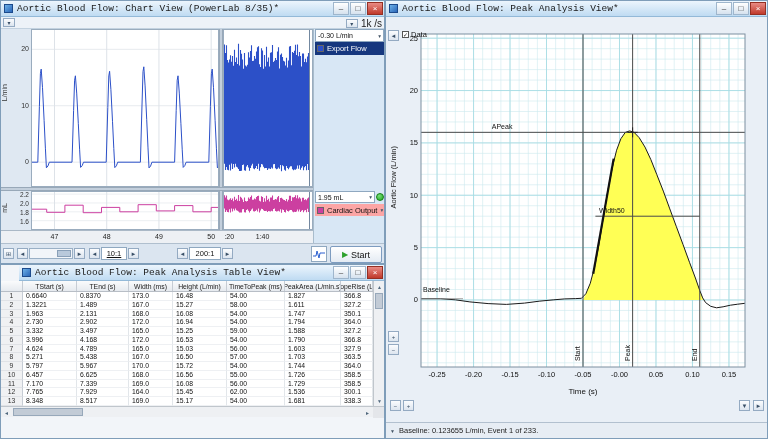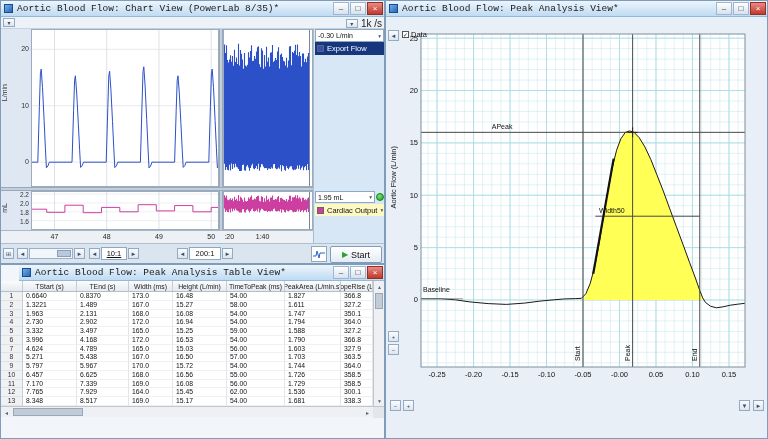--- a/index.html
+++ b/index.html
@@ -24,21 +24,21 @@
 svg.plot{position:absolute;background:#fff;}
 .vdivider{position:absolute;left:218px;top:28px;width:4px;height:214px;background:#c3cfdc;border-left:1px solid #98a8b8;border-right:1px solid #98a8b8;}
 .hsplitter{position:absolute;left:0;top:186px;width:312px;height:4px;background:#c3cfdc;border-top:1px solid #98a8b8;border-bottom:1px solid #98a8b8;}
 .panel{position:absolute;left:312px;top:28px;width:71px;height:214px;background:#d8e7f5;border-left:1px solid #a8bccc;}
 .dd{position:absolute;left:1px;top:0;width:69px;height:13px;background:#fff;border:1px solid #8fa8c0;display:flex;align-items:center;justify-content:space-between;font-size:7px;padding:0 2px;color:#111;}
 .dd-arrow{font-size:5.5px;color:#456;}
 .dd2{top:162px;width:60px;height:12px;}
 .rec-dot{position:absolute;left:62px;top:164px;width:8px;height:8px;border-radius:50%;background:radial-gradient(circle at 35% 30%,#7ae07a,#1fa51f);border:1px solid #148014;}
 .ch-name{position:absolute;left:1px;top:13px;width:69px;height:13px;display:flex;align-items:center;gap:3px;padding:0 2px;font-size:7.5px;color:#111;white-space:nowrap;overflow:hidden;}
 .ch-name.sel{background:#16377e;color:#fff;}
-.ch-name.ch2{top:175px;height:12px;background:#fef9c3;}
+.ch-name.ch2{top:175px;height:12px;background:#fca5a5;}
 .swatch{width:7px;height:7px;border:1px solid #666;flex:none;}
 .gutter{position:absolute;left:0;top:28px;width:30px;height:158px;}
 .gutter2{position:absolute;left:0;top:190px;width:30px;height:39px;}
 .ytick{position:absolute;right:2px;width:26px;text-align:right;font-size:7px;color:#333;}
 .gutter2 .ytick{font-size:6.5px;}
 .unit-rot{position:absolute;left:0;writing-mode:vertical-rl;transform:rotate(180deg);font-size:7px;color:#333;}
 .taxis{position:absolute;left:0;top:229px;width:312px;height:13px;background:#edf0f4;border-top:1px solid #aab8c6;font-size:7px;color:#222;}
 .ttick{position:absolute;top:2px;width:20px;text-align:center;}
 .cbar{position:absolute;left:0;top:242px;width:383px;height:20px;background:#dbe5f0;border-top:1px solid #b0bfce;}
 .track{position:absolute;height:11px;background:#f2f5f9;border:1px solid #9ab0c6;}
@@ -500,17 +500,22 @@
       <text x="17" y="12.688679245283026" text-anchor="end" font-size="7.5" fill="#111" font-family="Liberation Sans, sans-serif">25</text>
     </svg>
   <div class="slope-legend">
     <span class="checkbox">
         <span>✓</span>
       </span>
     <span>Data</span>
   </div>
   <span class="mini-btn" style="left:2px;top:330px;">+</span>
   <span class="mini-btn" style="left:2px;top:343px;">−</span>
+  <div class="xlabel">Time (s)</div>
   <span class="mini-btn" style="left:4px;top:399px;">−</span>
   <span class="mini-btn" style="left:17px;top:399px;">+</span>
   <span class="mini-btn" style="left:353px;top:399px;">▼</span>
   <span class="mini-btn" style="left:367px;top:399px;">►</span>
+  <div class="statusbar">
+    <span class="status-arrow">▼</span>
+    <span>Baseline: 0.123655 L/min, Event 1 of 233.</span>
+  </div>
 </section>
 
 </body></html>

